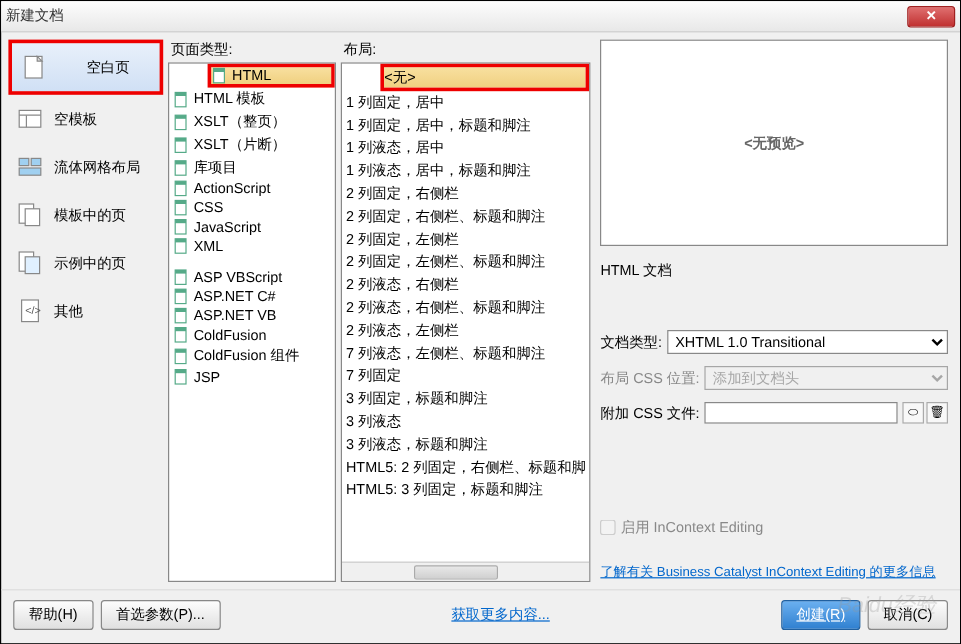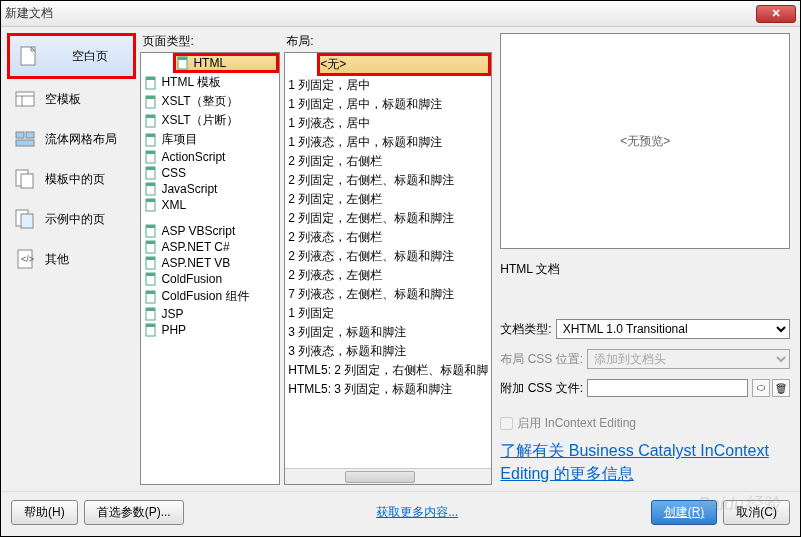--- a/index.html
+++ b/index.html
@@ -21,32 +21,32 @@
 .listbox { border: 1px solid #888; background: #fff; flex: 1; overflow: hidden; }
 .list-item { display: flex; align-items: center; padding: 1px 3px; gap: 3px; font-size: 12px; white-space: nowrap; }
 .list-item.selected { background: linear-gradient(#f8e0a0, #f0d080); margin-left: 32px; }
 .list-item.highlighted { border: 3px solid #e00; padding: 0; }
 .file-icon { width: 14px; height: 14px; flex-shrink: 0; }
 .list-spacer { height: 10px; }
 .layout-col .listbox { position: relative; }
 .scrollbar-h { position: absolute; bottom: 0; left: 0; right: 0; height: 16px; background: #f0f0f0; border-top: 1px solid #ccc; display: flex; align-items: center; }
 .scroll-thumb { position: absolute; left: 60px; width: 70px; height: 12px; background: linear-gradient(#e8e8e8, #d0d0d0); border: 1px solid #aaa; border-radius: 2px; }
 .right-col { flex: 1; display: flex; flex-direction: column; padding: 0 4px; }
-.preview-box { height: 216px; border: 1px solid #888; background: #fff; display: flex; align-items: center; justify-content: center; margin-bottom: 6px; }
+.preview-box { height: 172px; border: 1px solid #888; background: #fff; display: flex; align-items: center; justify-content: center; margin-bottom: 6px; font-weight: bold; }
 .preview-text { color: #666; }
 .info-row { margin: 6px 0; font-size: 12px; }
 .form-row { display: flex; align-items: center; gap: 4px; margin: 5px 0; font-size: 12px; }
 .form-row label { white-space: nowrap; }
 .form-row select, .form-row input { flex: 1; font-size: 12px; border: 1px solid #888; padding: 1px 2px; background: #fff; }
 .form-row select:disabled, .form-row input:disabled { background: #f0f0f0; color: #888; }
 .disabled-label { color: #888; }
 .icon-btns { display: flex; gap: 2px; }
 .icon-btn { width: 18px; height: 18px; border: 1px solid #aaa; background: #f8f8f8; display: flex; align-items: center; justify-content: center; font-size: 10px; }
 .checkbox-row { display: flex; align-items: center; gap: 4px; margin: 6px 0; font-size: 12px; color: #888; }
-.link-text { color: #0066cc; text-decoration: underline; font-size: 16px; margin-top: 2px; line-height: 1.4; }
+.link-text { color: #0066cc; text-decoration: underline; font-size: 11px; margin-top: 16px; line-height: 1.4; }
 .footer { display: flex; align-items: center; padding: 8px 10px; gap: 6px; border-top: 1px solid #ddd; }
 .btn { padding: 3px 12px; border: 1px solid #888; background: linear-gradient(#fdfdfd, #e0e0e0); border-radius: 3px; font-size: 12px; cursor: pointer; }
 .btn.primary { background: linear-gradient(#6bb0f0, #3080d0); color: #fff; border-color: #2060a0; text-decoration: underline; }
 .footer .center-link { margin: 0 auto; color: #0066cc; text-decoration: underline; font-size: 12px; }
 .watermark { position: absolute; right: 20px; bottom: 20px; color: rgba(150,150,150,0.3); font-size: 18px; font-style: italic; pointer-events: none; }
 </style>
 </head>
 <body>
 
 <div class="dialog">
@@ -217,49 +217,43 @@
               <rect x="2" y="1" width="9" height="3" fill="#5a8"></rect>
             </svg>
             <span>ColdFusion 组件</span>
           </div>
           <div class="list-item">
             <svg class="file-icon" width="14" height="14">
               <rect x="2" y="1" width="9" height="12" fill="#fff" stroke="#5a8"></rect>
               <rect x="2" y="1" width="9" height="3" fill="#5a8"></rect>
             </svg>
             <span>JSP</span>
-          </div>
-          <div class="list-item">
-            <svg class="file-icon" width="14" height="14">
-              <rect x="2" y="1" width="9" height="12" fill="#fff" stroke="#5a8"></rect>
-              <rect x="2" y="1" width="9" height="3" fill="#5a8"></rect>
-            </svg>
-            <span>PHP</span>
           </div>
         </div>
     </div>
 
     <div class="layout-col">
       <div class="col-header">布局:</div>
       <div class="listbox" id="ly-list">
       <div class="list-item selected highlighted">&lt;无&gt;</div>
           <div class="list-item">1 列固定，居中</div>
           <div class="list-item">1 列固定，居中，标题和脚注</div>
           <div class="list-item">1 列液态，居中</div>
           <div class="list-item">1 列液态，居中，标题和脚注</div>
           <div class="list-item">2 列固定，右侧栏</div>
           <div class="list-item">2 列固定，右侧栏、标题和脚注</div>
           <div class="list-item">2 列固定，左侧栏</div>
           <div class="list-item">2 列固定，左侧栏、标题和脚注</div>
           <div class="list-item">2 列液态，右侧栏</div>
           <div class="list-item">2 列液态，右侧栏、标题和脚注</div>
           <div class="list-item">2 列液态，左侧栏</div>
           <div class="list-item">7 列液态，左侧栏、标题和脚注</div>
-          <div class="list-item">1 列固定</div>
+          <div class="list-item">7 列固定</div>
           <div class="list-item">3 列固定，标题和脚注</div>
+          <div class="list-item">3 列液态</div>
           <div class="list-item">3 列液态，标题和脚注</div>
           <div class="list-item">HTML5: 2 列固定，右侧栏、标题和脚</div>
           <div class="list-item">HTML5: 3 列固定，标题和脚注</div>
           <div class="scrollbar-h">
             <div class="scroll-thumb"></div>
           </div>
         </div>
     </div>
 
     <div class="right-col">

